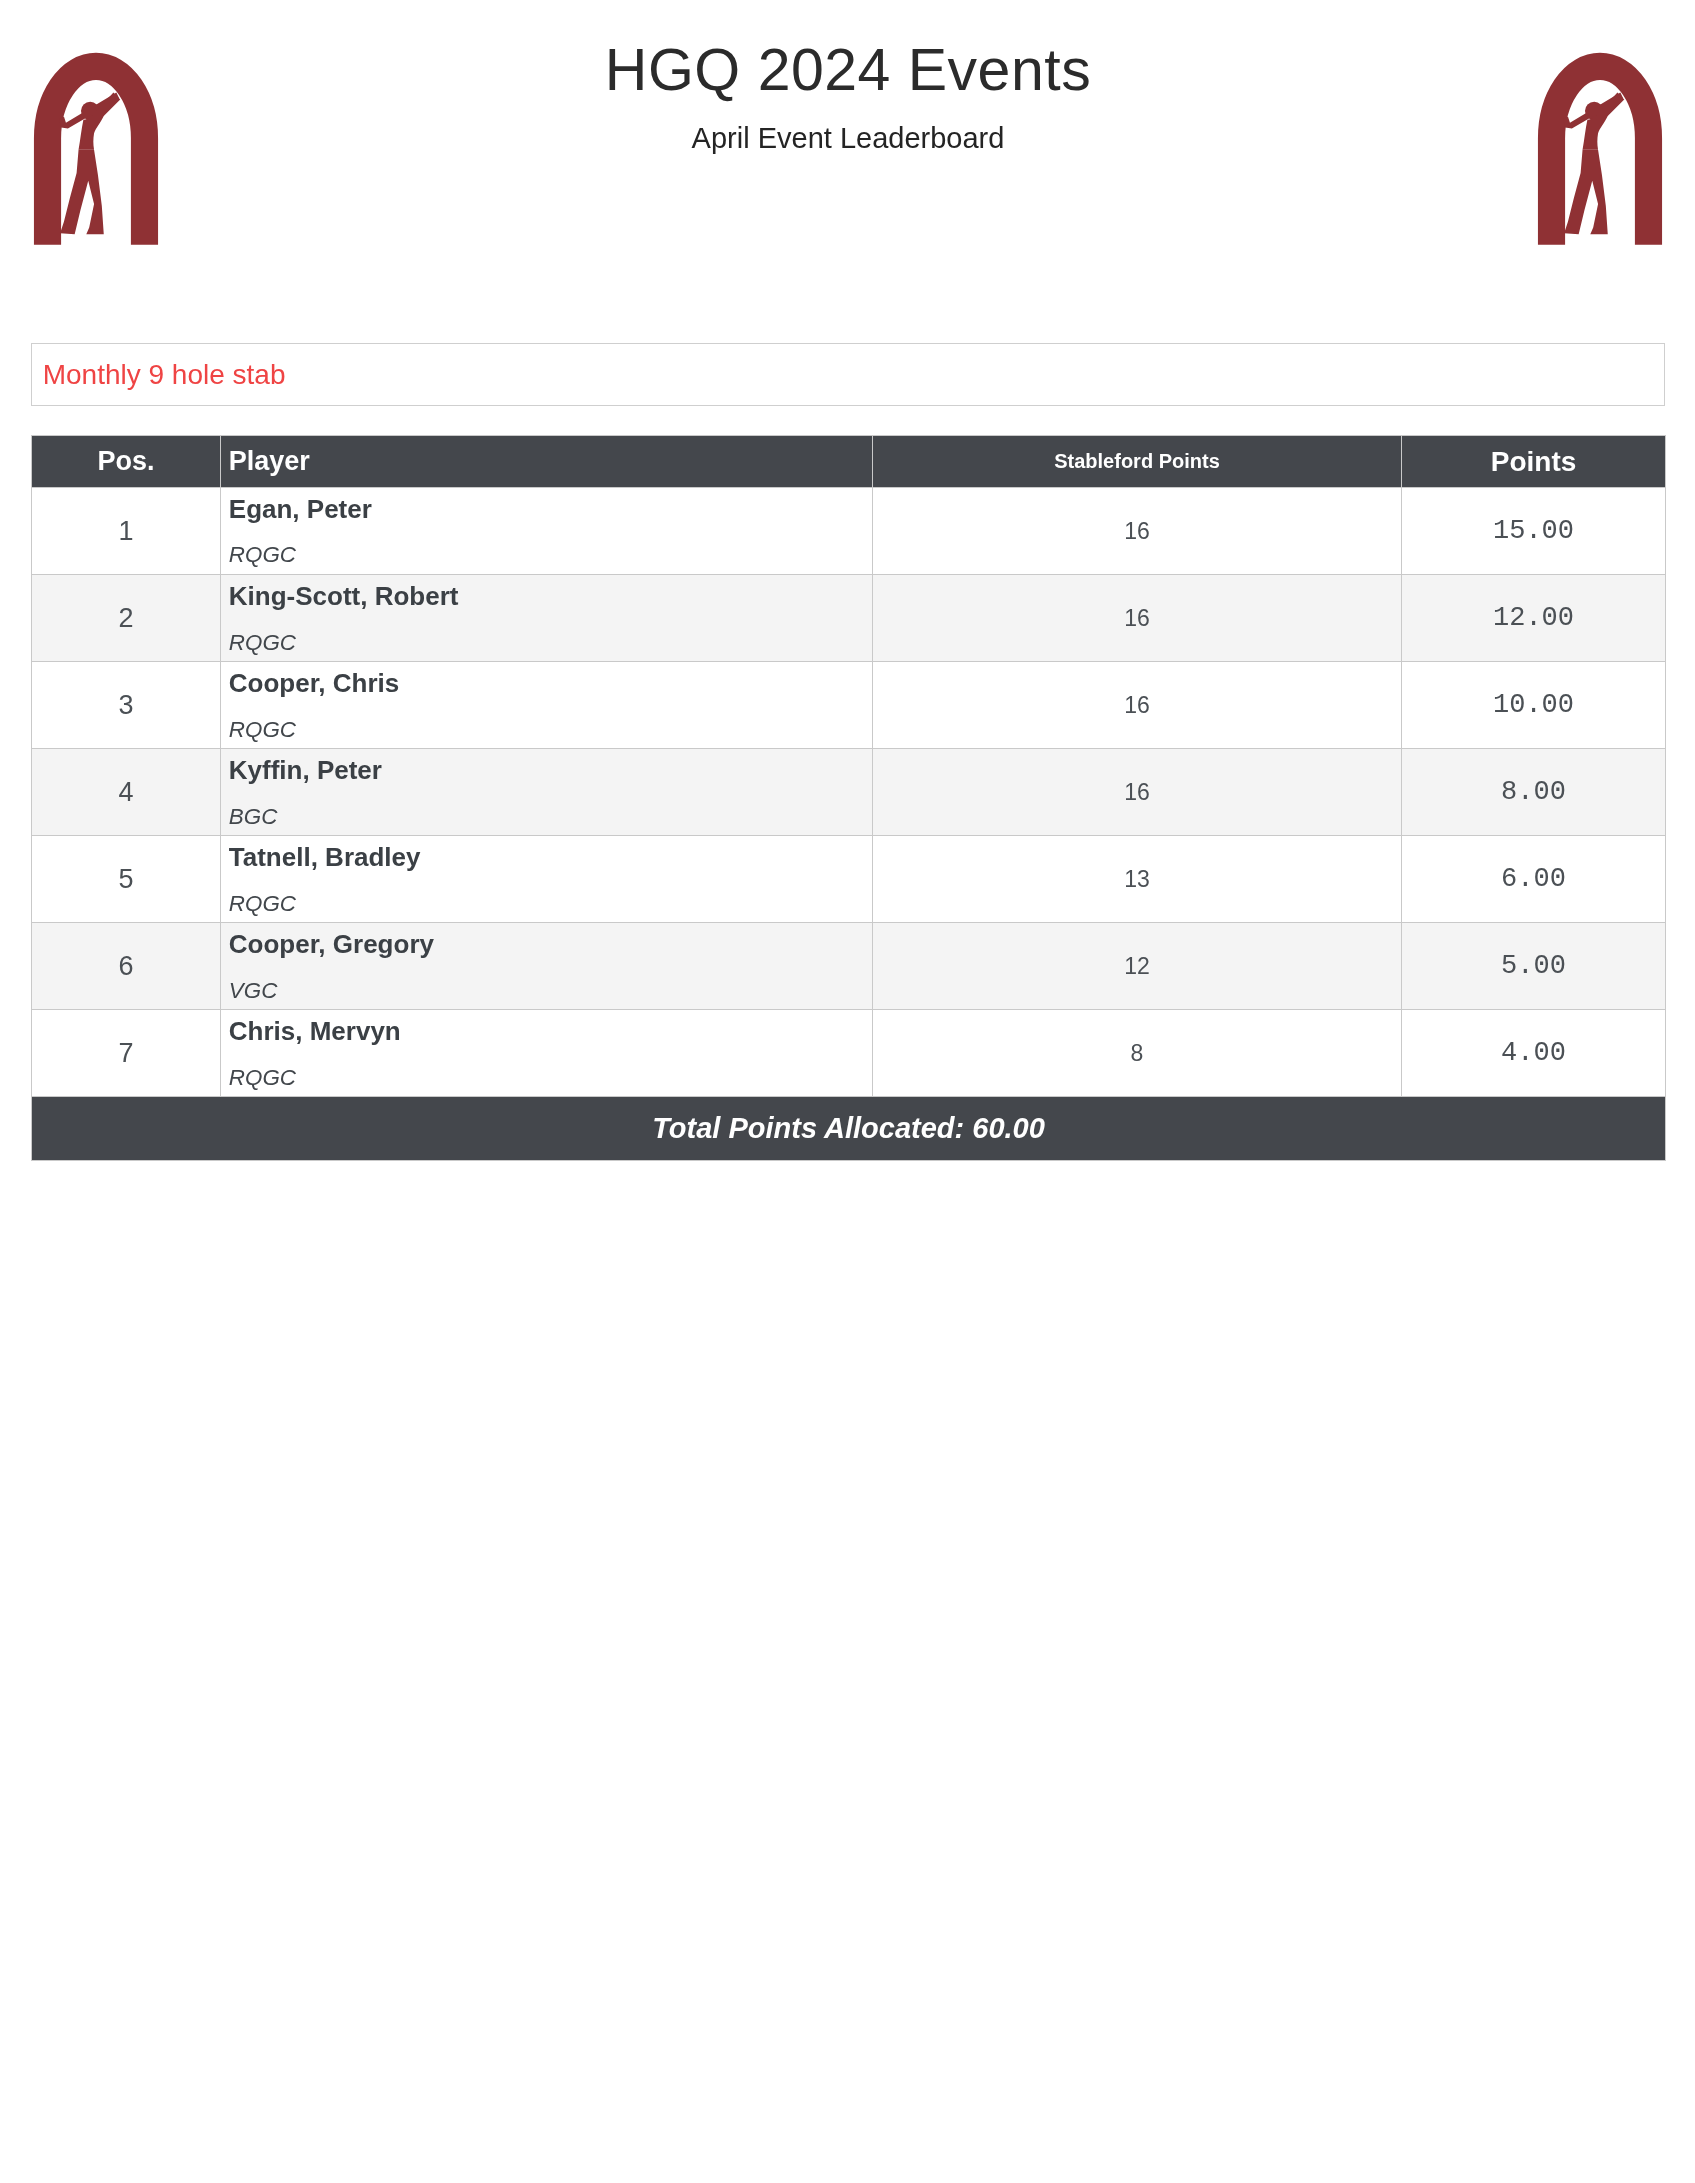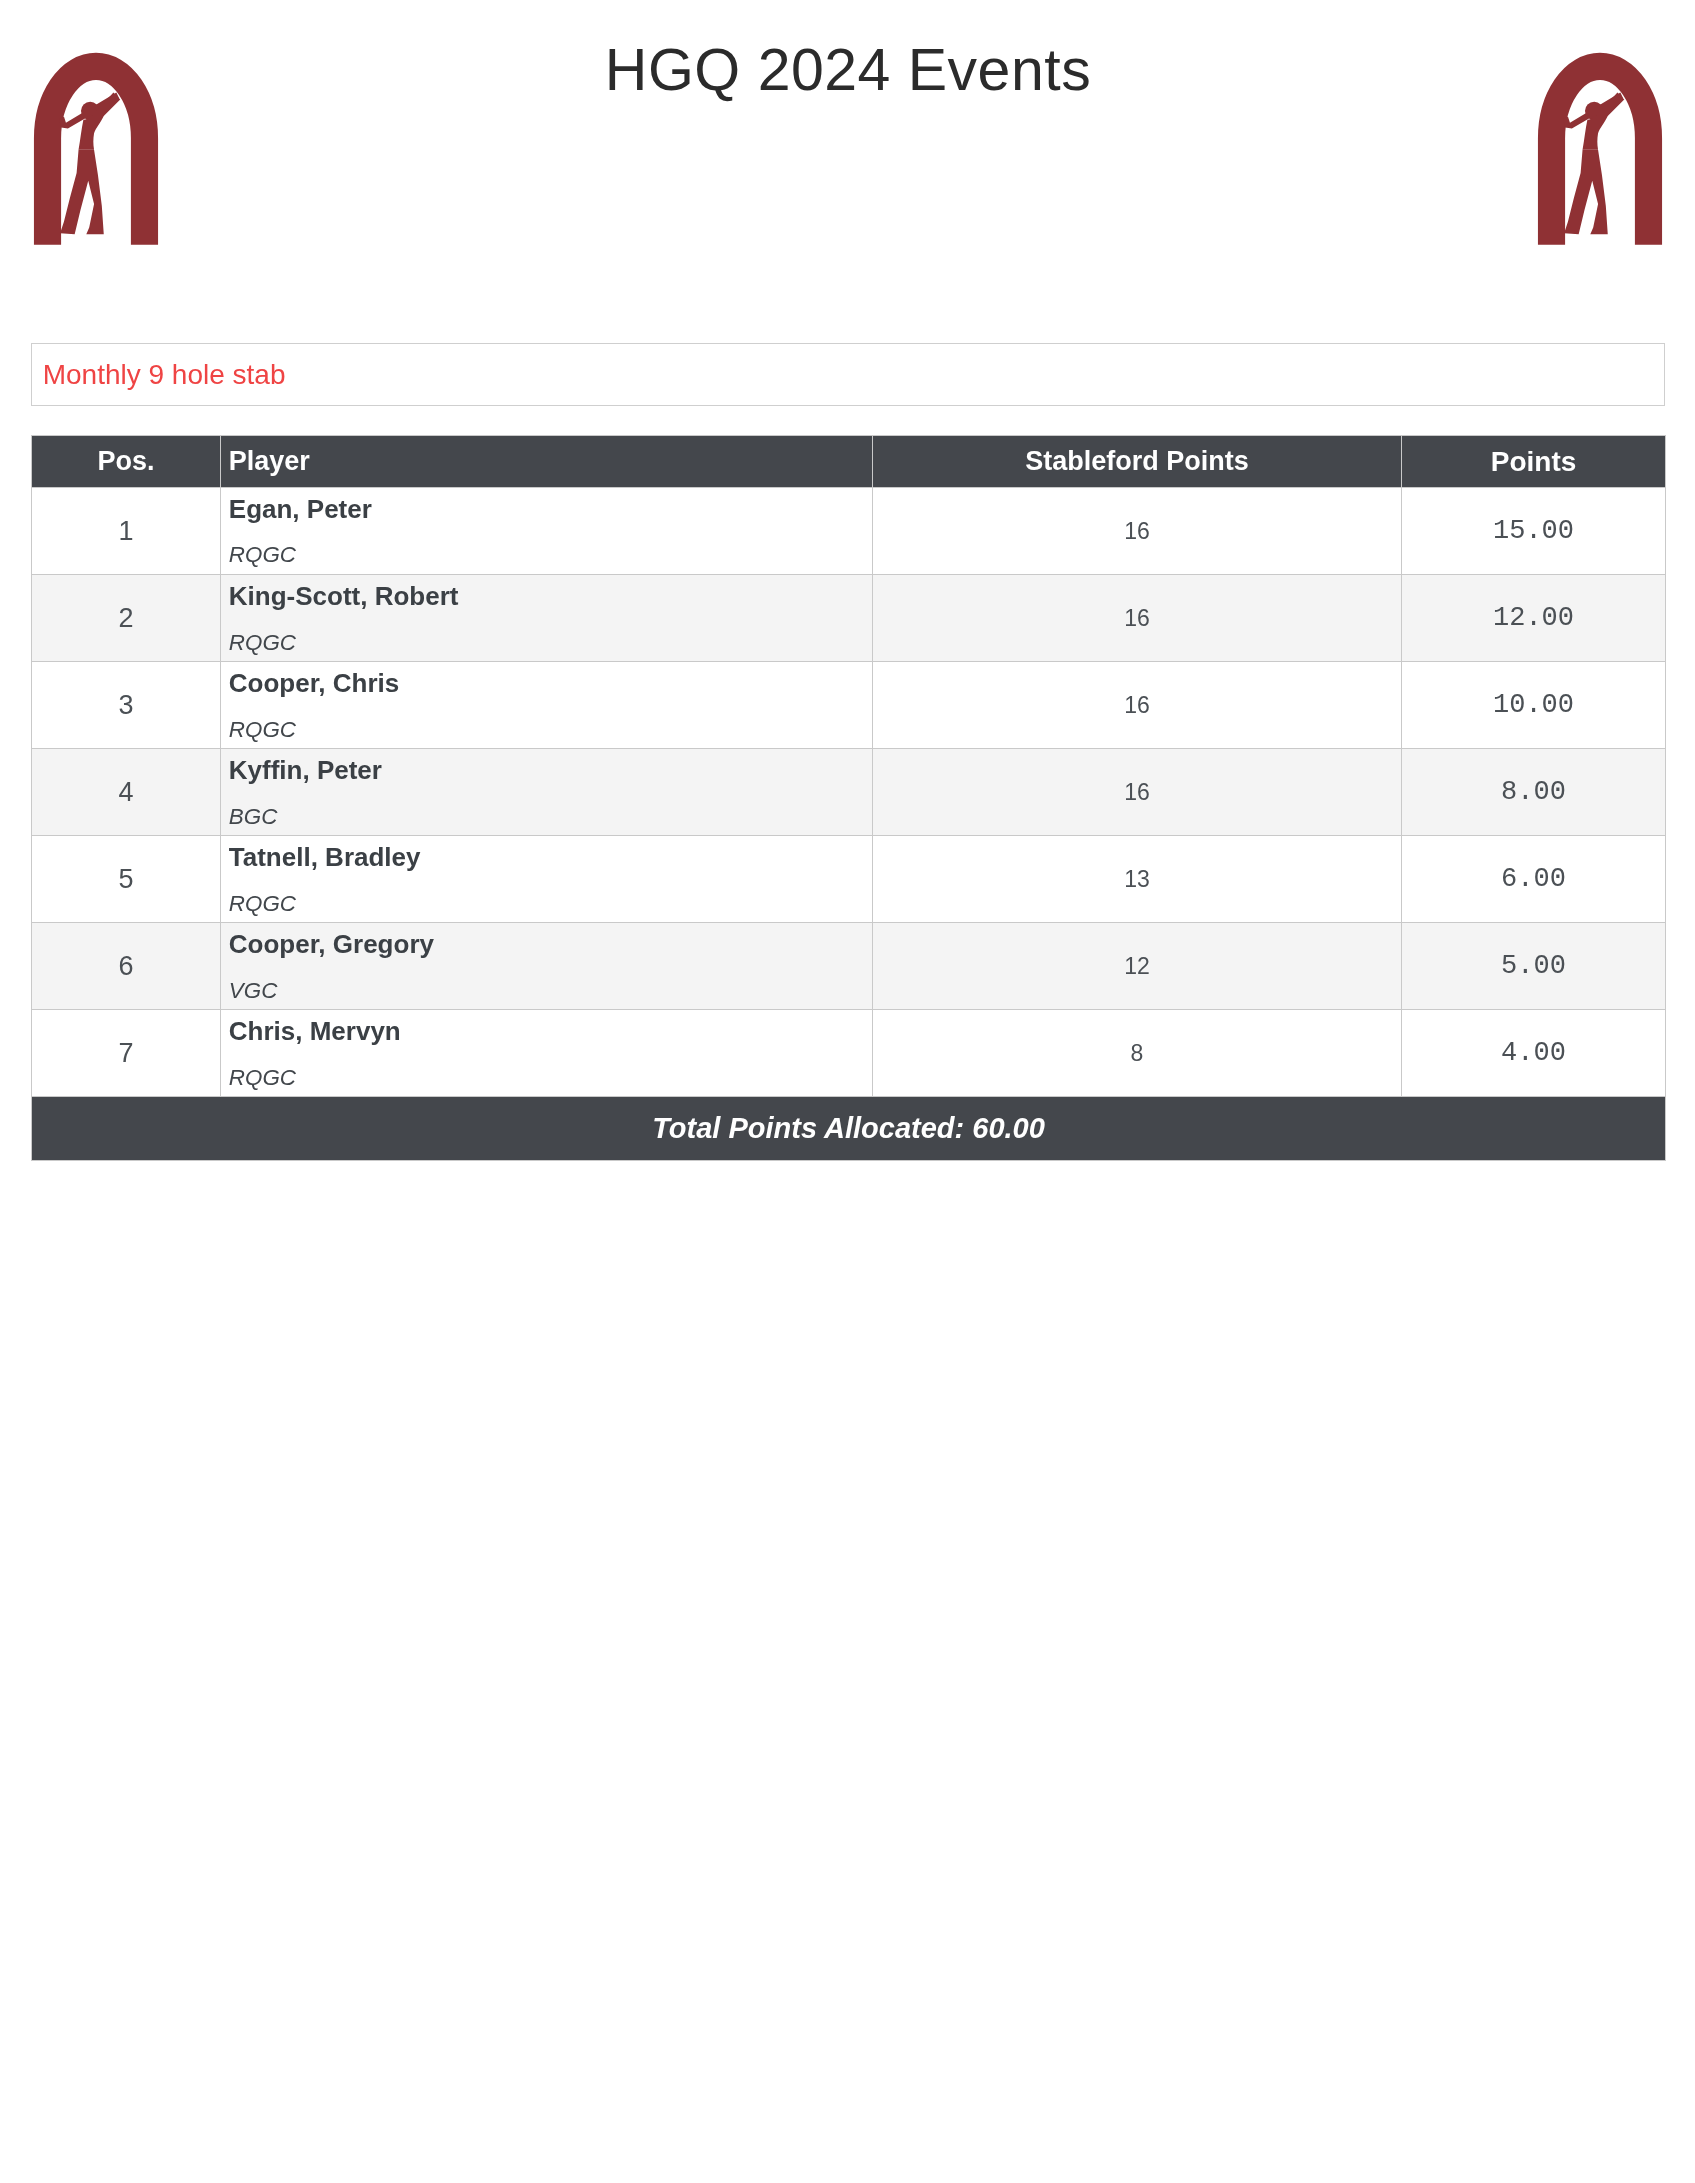--- a/index.html
+++ b/index.html
@@ -64,21 +64,21 @@
 
   thead th {
     background: var(--header-bar);
     color: #ffffff;
     height: 52px;
     font-weight: 700;
     text-align: center;
   }
   th.col-pos    { font-size: 27px; }
   th.col-player { font-size: 27px; text-align: left; padding-left: 7.8px; }
-  th.col-stab   { font-size: 27px; text-align: center; }
+  th.col-stab   { font-size: 20px; text-align: center; }
   th.col-points { font-size: 28px; }
 
   tbody td { height: 74px; background: #ffffff; }
   tbody tr:nth-child(even) td { background: var(--row-alt); }
 
   td.col-pos    { text-align: center; font-size: 27px; color: var(--body-text); }
   td.col-player { padding: 5.8px 7.8px; vertical-align: middle; }
   .pname { font-size: 26px; font-weight: 700; color: var(--name-text); line-height: 1.18; }
   .pclub { font-size: 22.4px; font-style: italic; color: #42474c; margin-top: 18px; line-height: 1.15; }
   td.col-stab   { text-align: center; font-size: 23px; color: var(--body-text); }
@@ -111,20 +111,21 @@
                    C 50,99 51,88 53,79 Z"></path>
           <path d="M 48,110 L 46,134 L 39,160 L 33,184 L 29,196 L 44,197
                    L 50,172 L 58,142 L 64,166 L 59,190 L 56,197 L 74,197
                    L 72,168 L 68,136 L 64,110 Z"></path>
         </g>
       </svg>
     </span>
 
     <div class="titles">
       <h1 class="page-title">HGQ 2024 Events</h1>
+      <h2 class="page-subtitle">April Event Leaderboard</h2>
     </div>
 
     <span class="logo right">
       <svg viewBox="0 0 132 208" preserveAspectRatio="xMidYMid meet" aria-hidden="true">
         <path d="M 16,208 L 16,98 A 50,74 0 0 1 116,98 L 116,208" fill="none" stroke="currentColor" stroke-width="28"></path>
         <g fill="currentColor">
           <path d="M 87,51 L 35,82 L 33,76 L 28,78 L 30,87 L 37,88 L 90,57 Z"></path>
           <circle cx="60" cy="70" r="9.5"></circle>
           <path d="M 53,79 C 58,79 63,75 67,69 L 84,51 L 91,58 L 74,75
                    C 70,83 66,87 64,93 C 63,99 63,104 64,110 L 48,110

